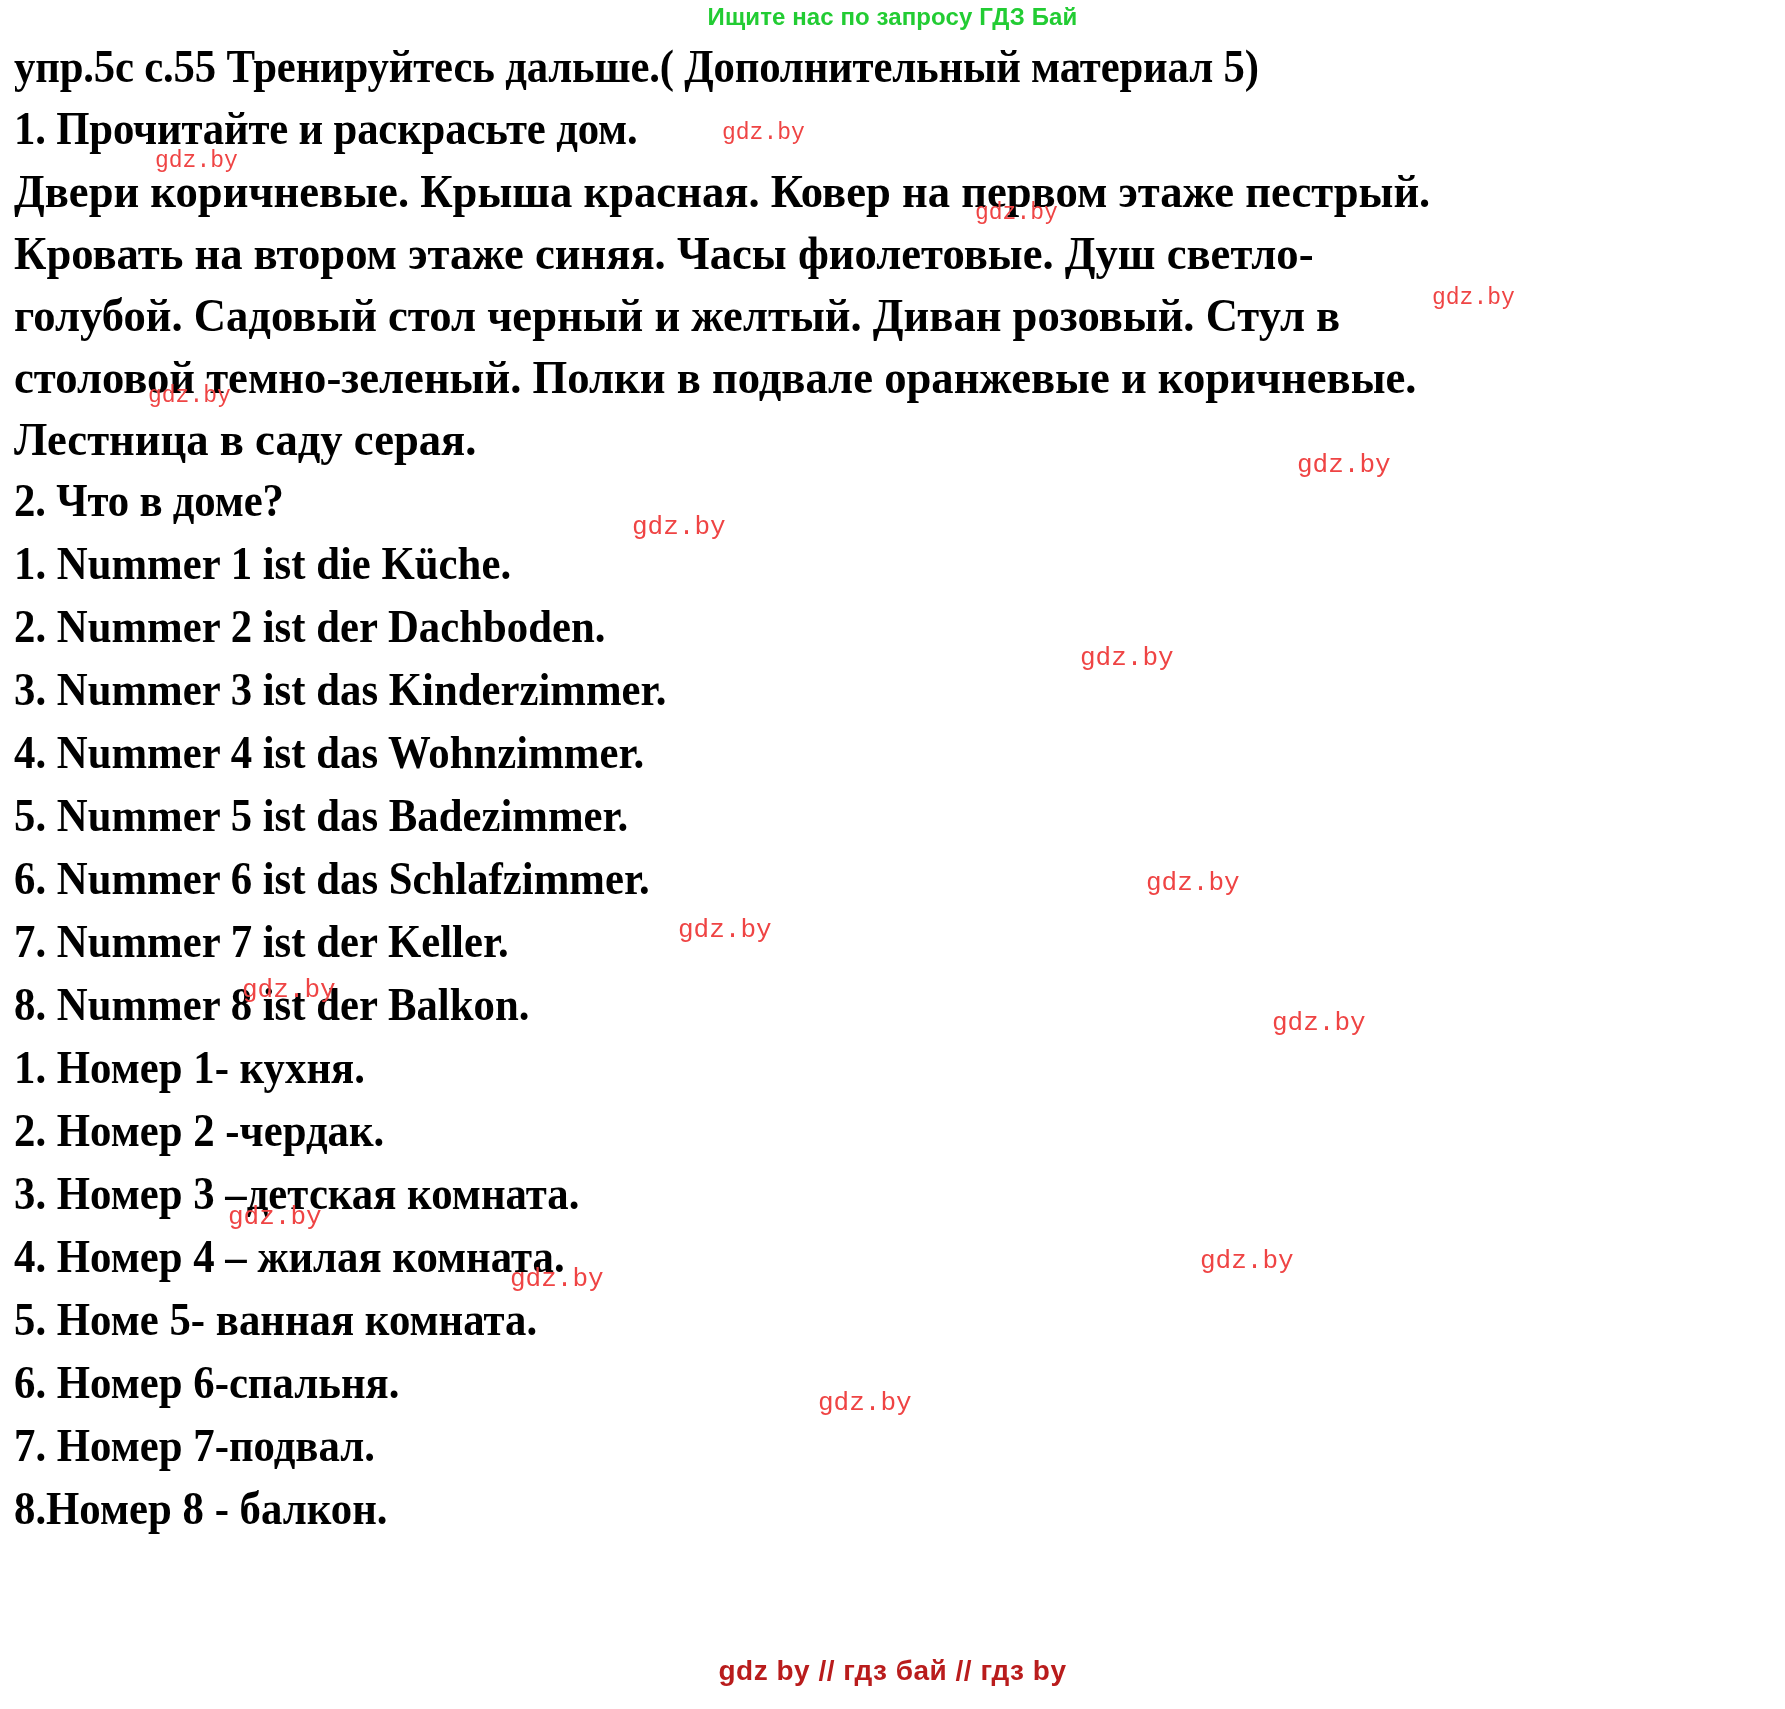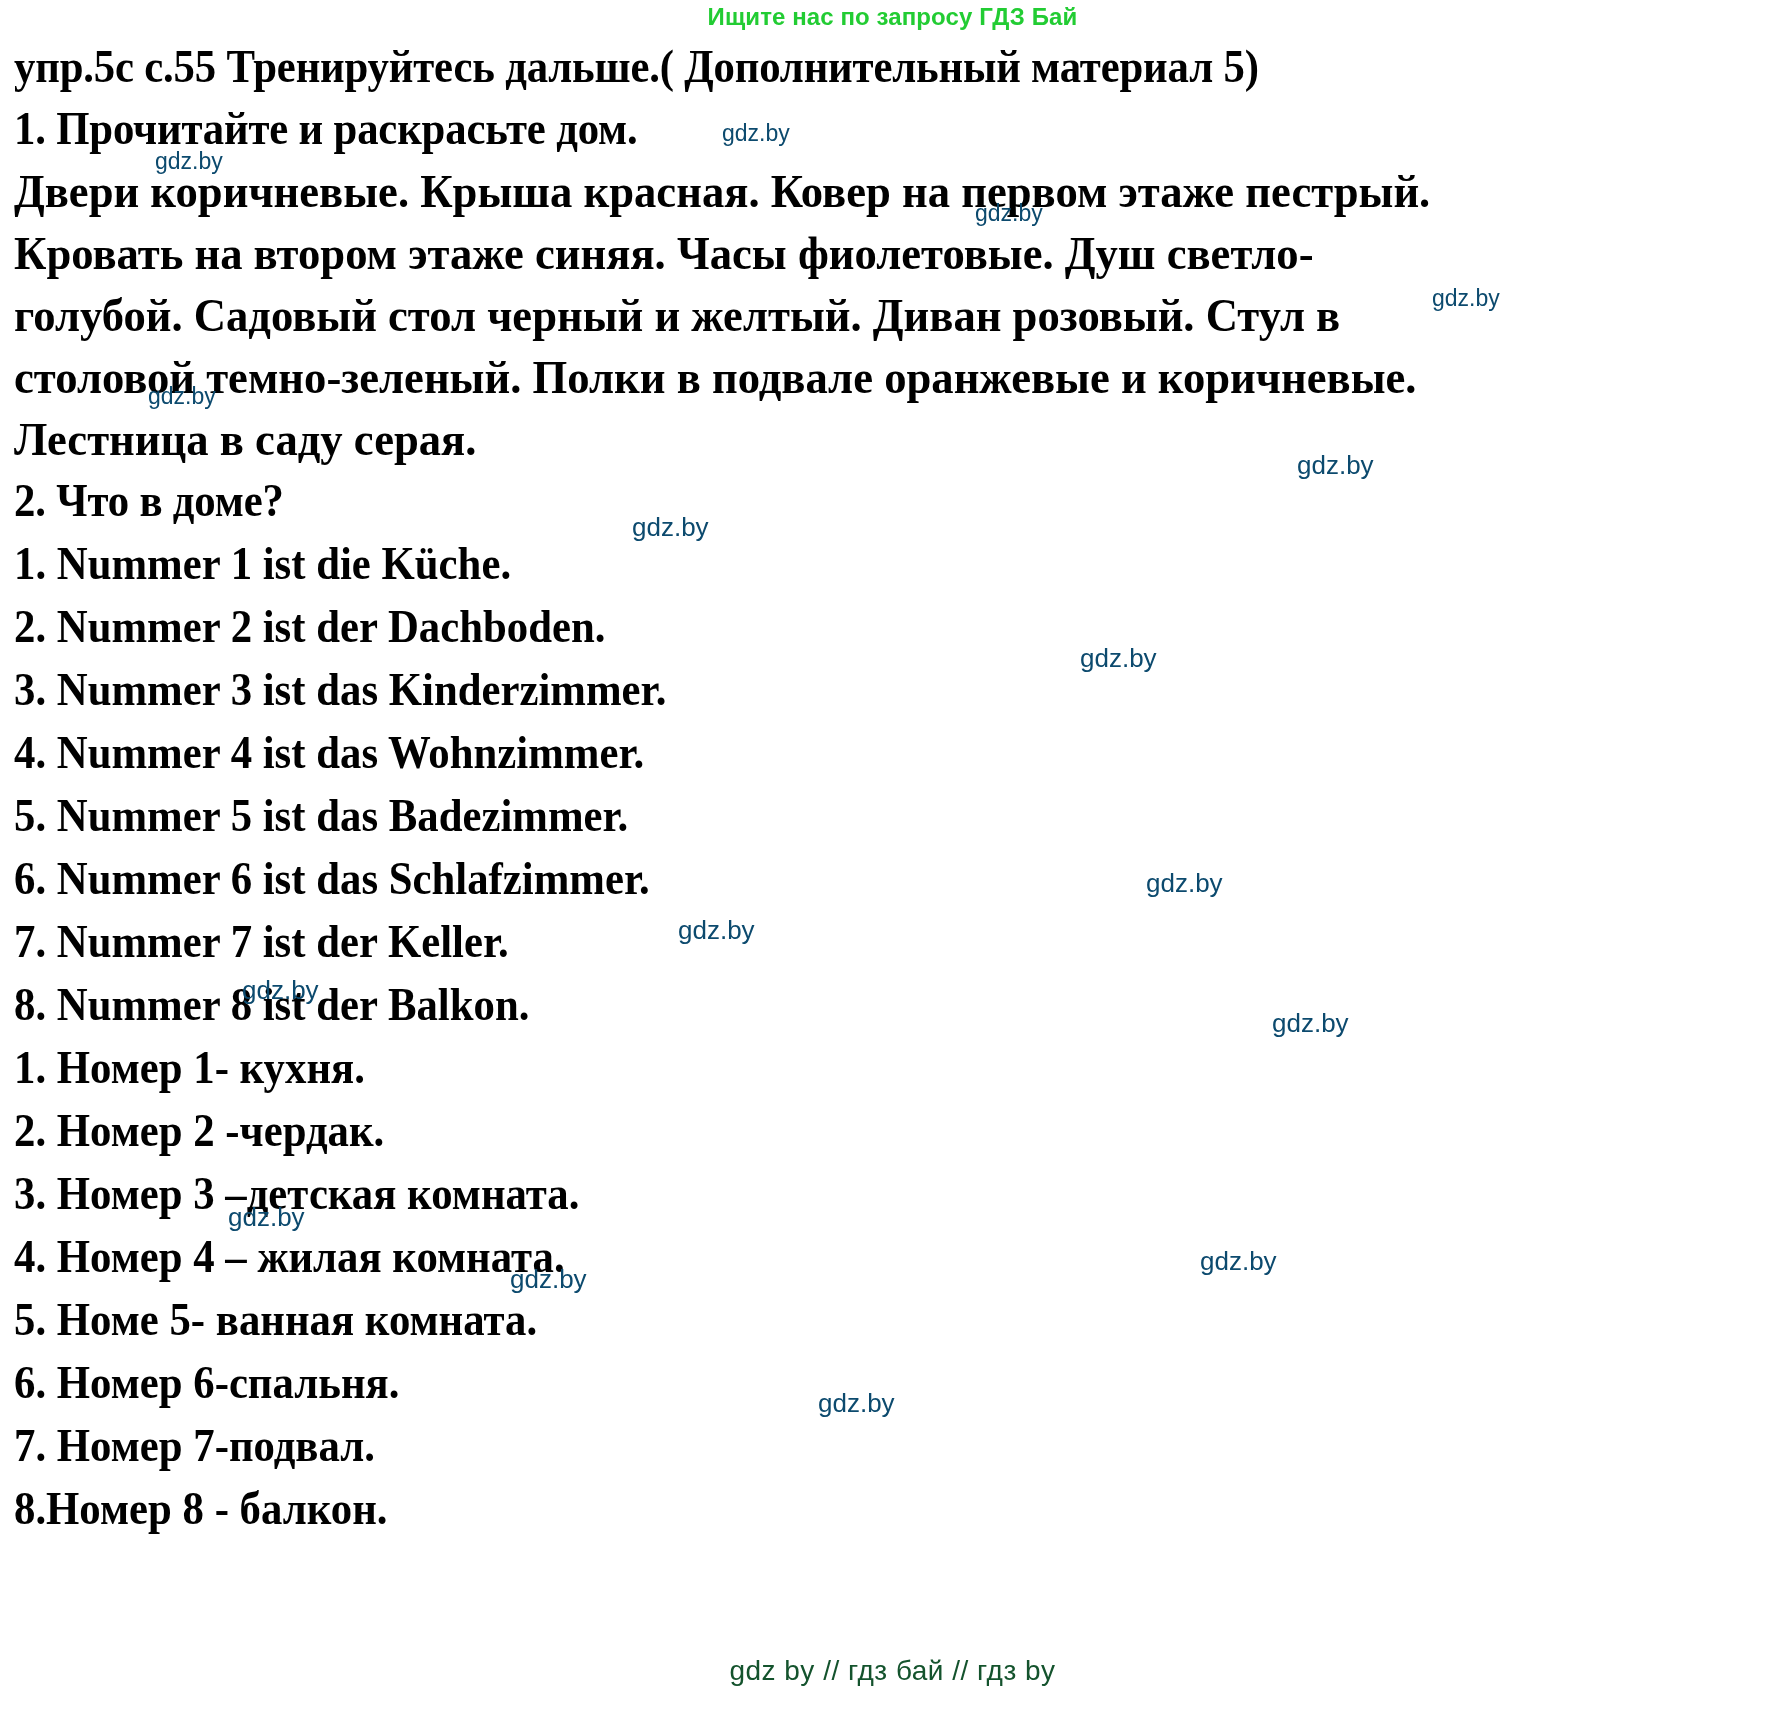--- a/index.html
+++ b/index.html
@@ -76,23 +76,23 @@
     line-height: 63px;
     color: #000000;
     white-space: nowrap;
     transform: scaleX(0.93);
     transform-origin: left center;
   }
 
   
   .wm {
     position: absolute;
-    font-family: Liberation Sans, sans-serif;
+    font-family: Liberation Mono, monospace;
     font-size: 23px;
-    color: #0c4a6e;
+    color: #ef4444;
     white-space: nowrap;
     pointer-events: none;
   }
 
   
   .footer {
     position: absolute;
     left: 0;
     top: 1655px;
     width: 1785px;
@@ -162,16 +162,16 @@
       <span class="wm" style="left: 678px; top: 915px; font-size: 26px;">gdz.by</span>
       <span class="wm" style="left: 242px; top: 975px; font-size: 26px;">gdz.by</span>
       <span class="wm" style="left: 1272px; top: 1008px; font-size: 26px;">gdz.by</span>
       <span class="wm" style="left: 228px; top: 1202px; font-size: 26px;">gdz.by</span>
       <span class="wm" style="left: 1200px; top: 1246px; font-size: 26px;">gdz.by</span>
       <span class="wm" style="left: 510px; top: 1264px; font-size: 26px;">gdz.by</span>
       <span class="wm" style="left: 818px; top: 1388px; font-size: 26px;">gdz.by</span>
     </div>
 
   <div class="footer">
-    <span class="footer-text" style="color: #14532d;">gdz by  //  гдз бай  //  гдз by</span>
+    <span class="footer-text" style="color: #b91c1c; font-weight: bold;">gdz by  //  гдз бай  //  гдз by</span>
   </div>
 
 </div>
 
 </body></html>

